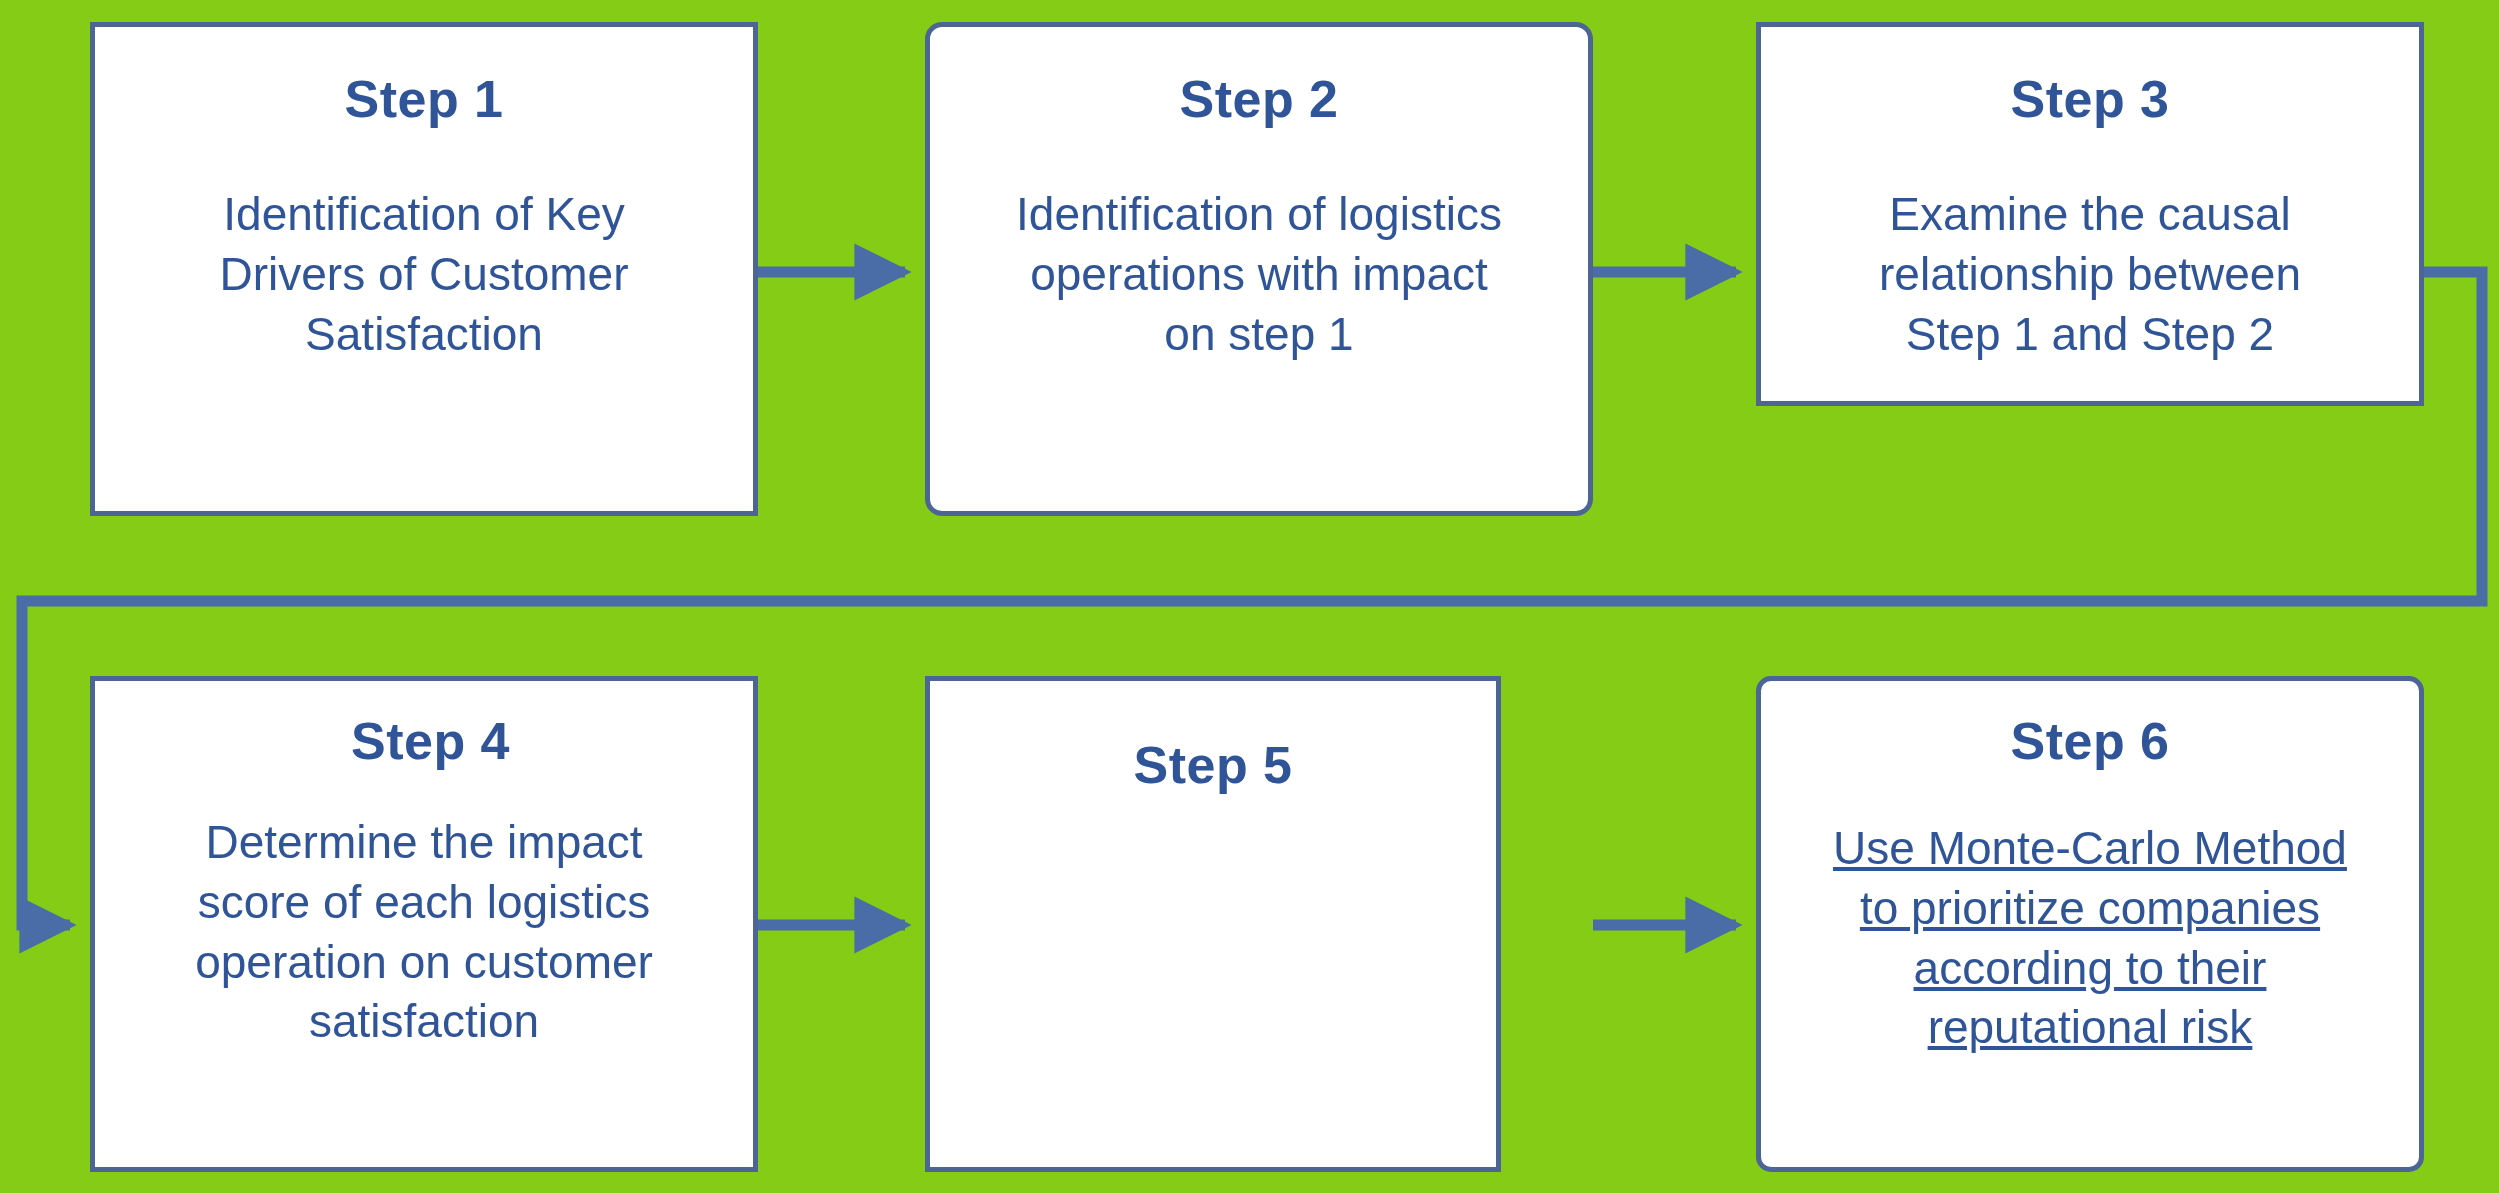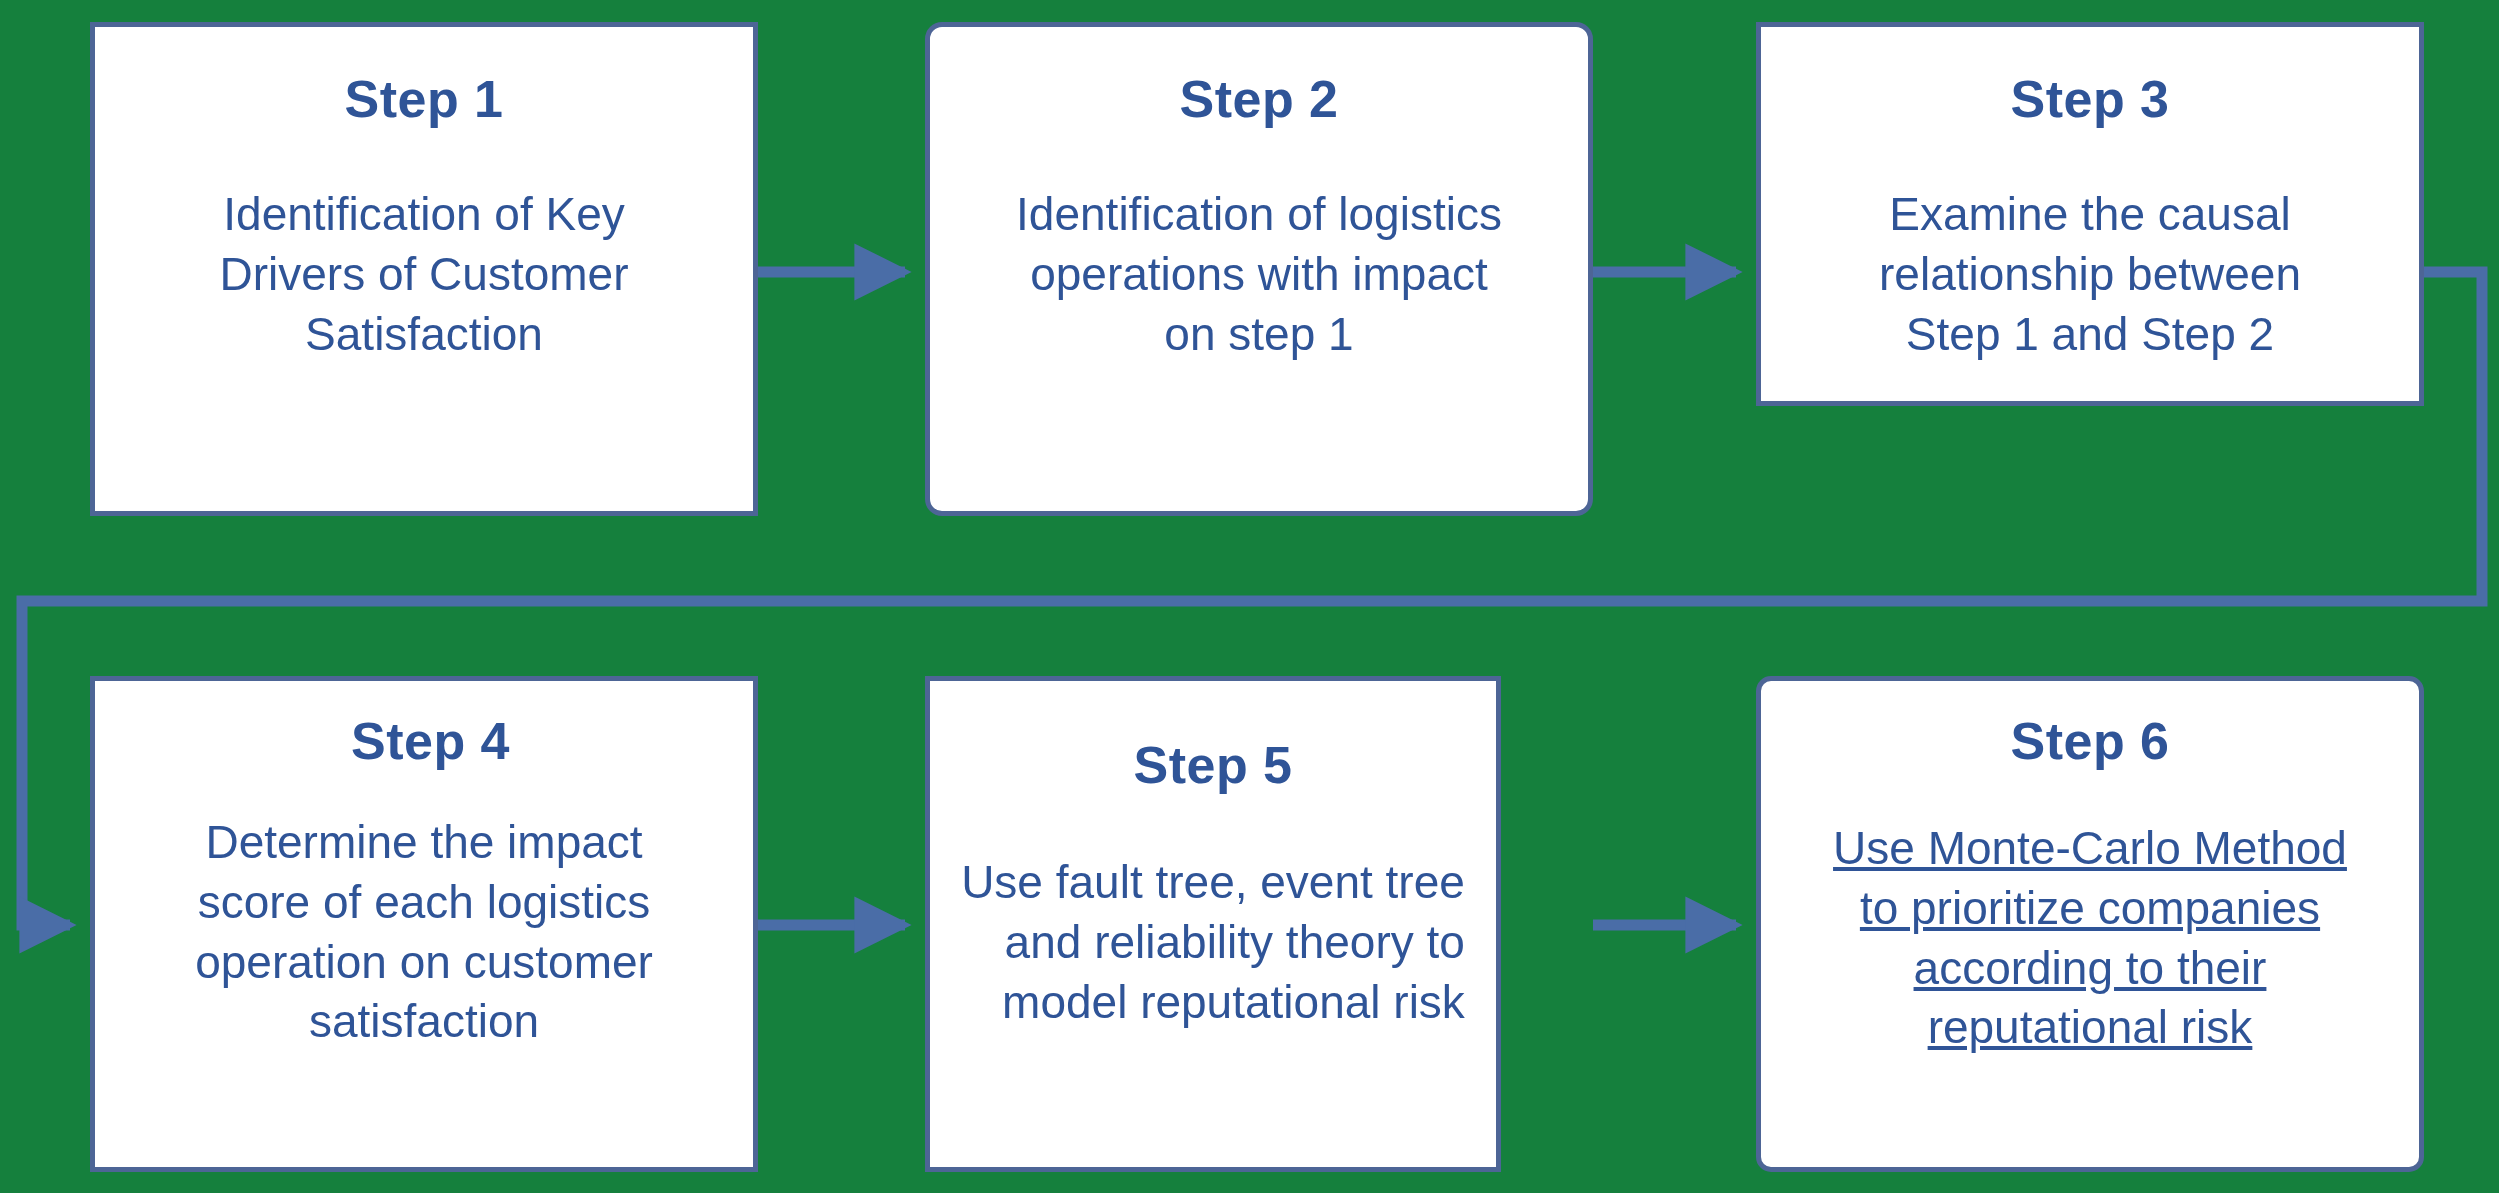--- a/index.html
+++ b/index.html
@@ -7,21 +7,21 @@
     padding: 0;
     background: #ffffff;
   }
   body {
     font-family: "Liberation Sans", sans-serif;
   }
   #canvas {
     position: relative;
     width: 2499px;
     height: 1193px;
-    background: #15803d;
+    background: #84cc16;
     overflow: hidden;
   }
   
   .step-box {
     position: absolute;
     box-sizing: border-box;
     border: 5px solid #4d6596;
     background: #ffffff;
     display: flex;
     flex-direction: column;
@@ -126,23 +126,20 @@
   <div class="step-box" id="box-step-4">
     <div class="step-title">Step 4</div>
     <div class="step-body">Determine the impact
 score of each logistics
 operation on customer
 satisfaction</div>
   </div>
 
   <div class="step-box" id="box-step-5">
     <div class="step-title">Step 5</div>
-    <div class="step-body">Use fault tree, event tree
-and reliability theory to
-model reputational risk</div>
   </div>
 
   <div class="step-box" id="box-step-6">
     <div class="step-title">Step 6</div>
     <div class="step-body">Use Monte-Carlo Method
 to prioritize companies
 according to their
 reputational risk</div>
   </div>
 

